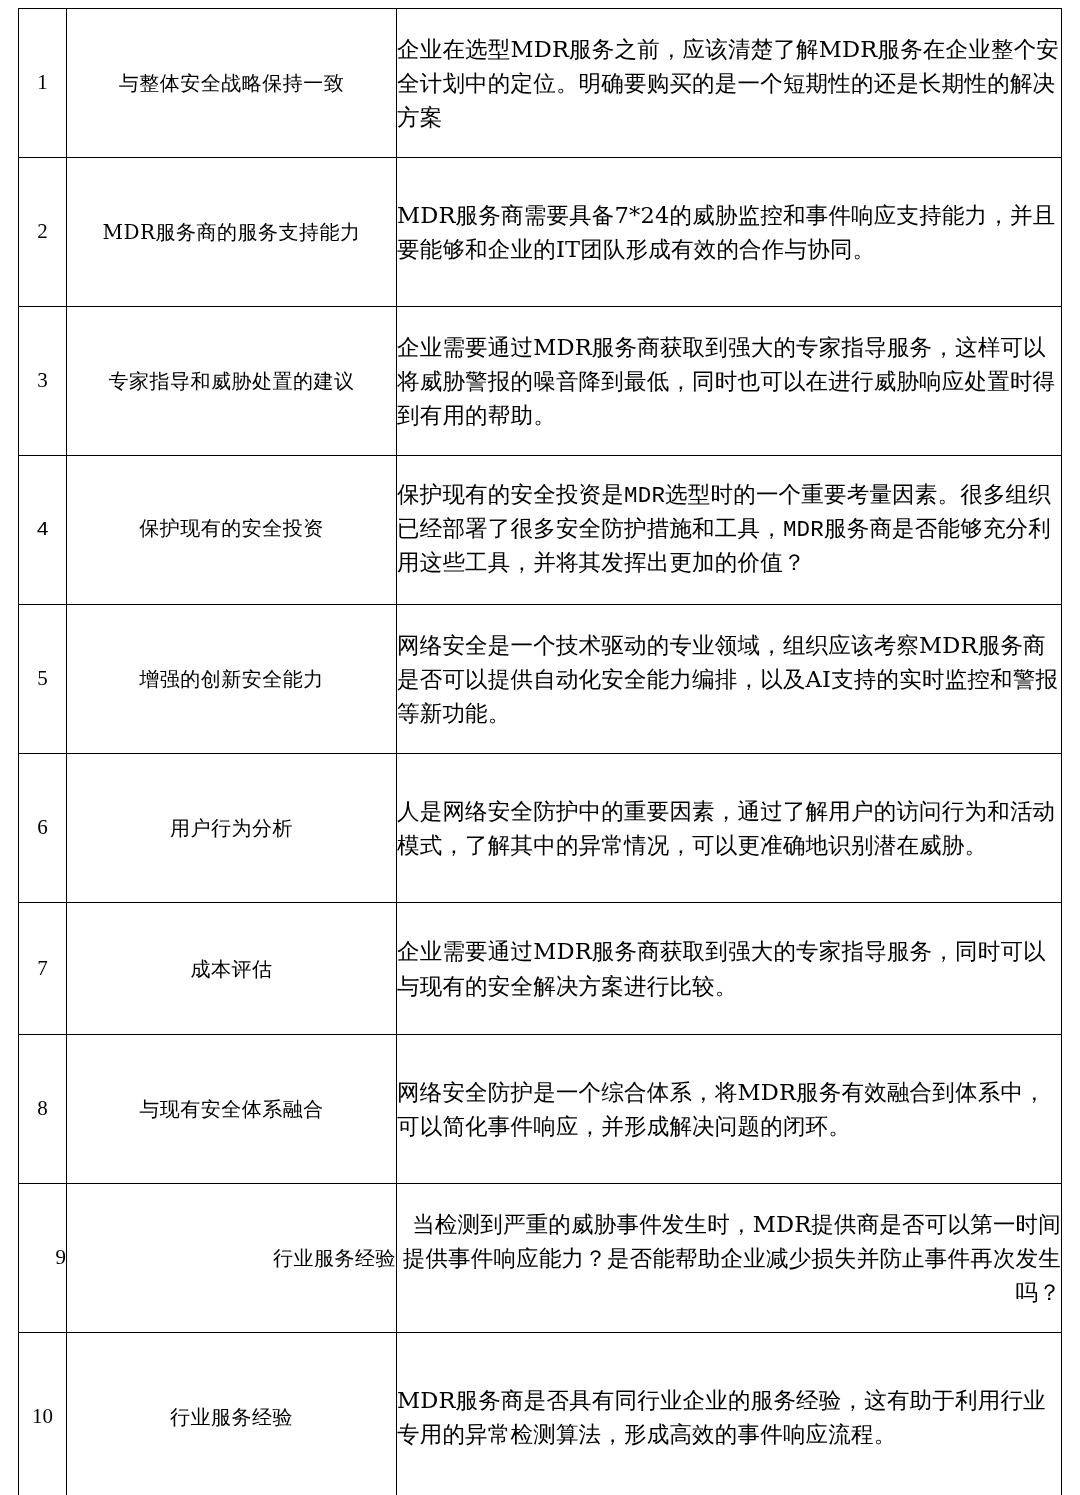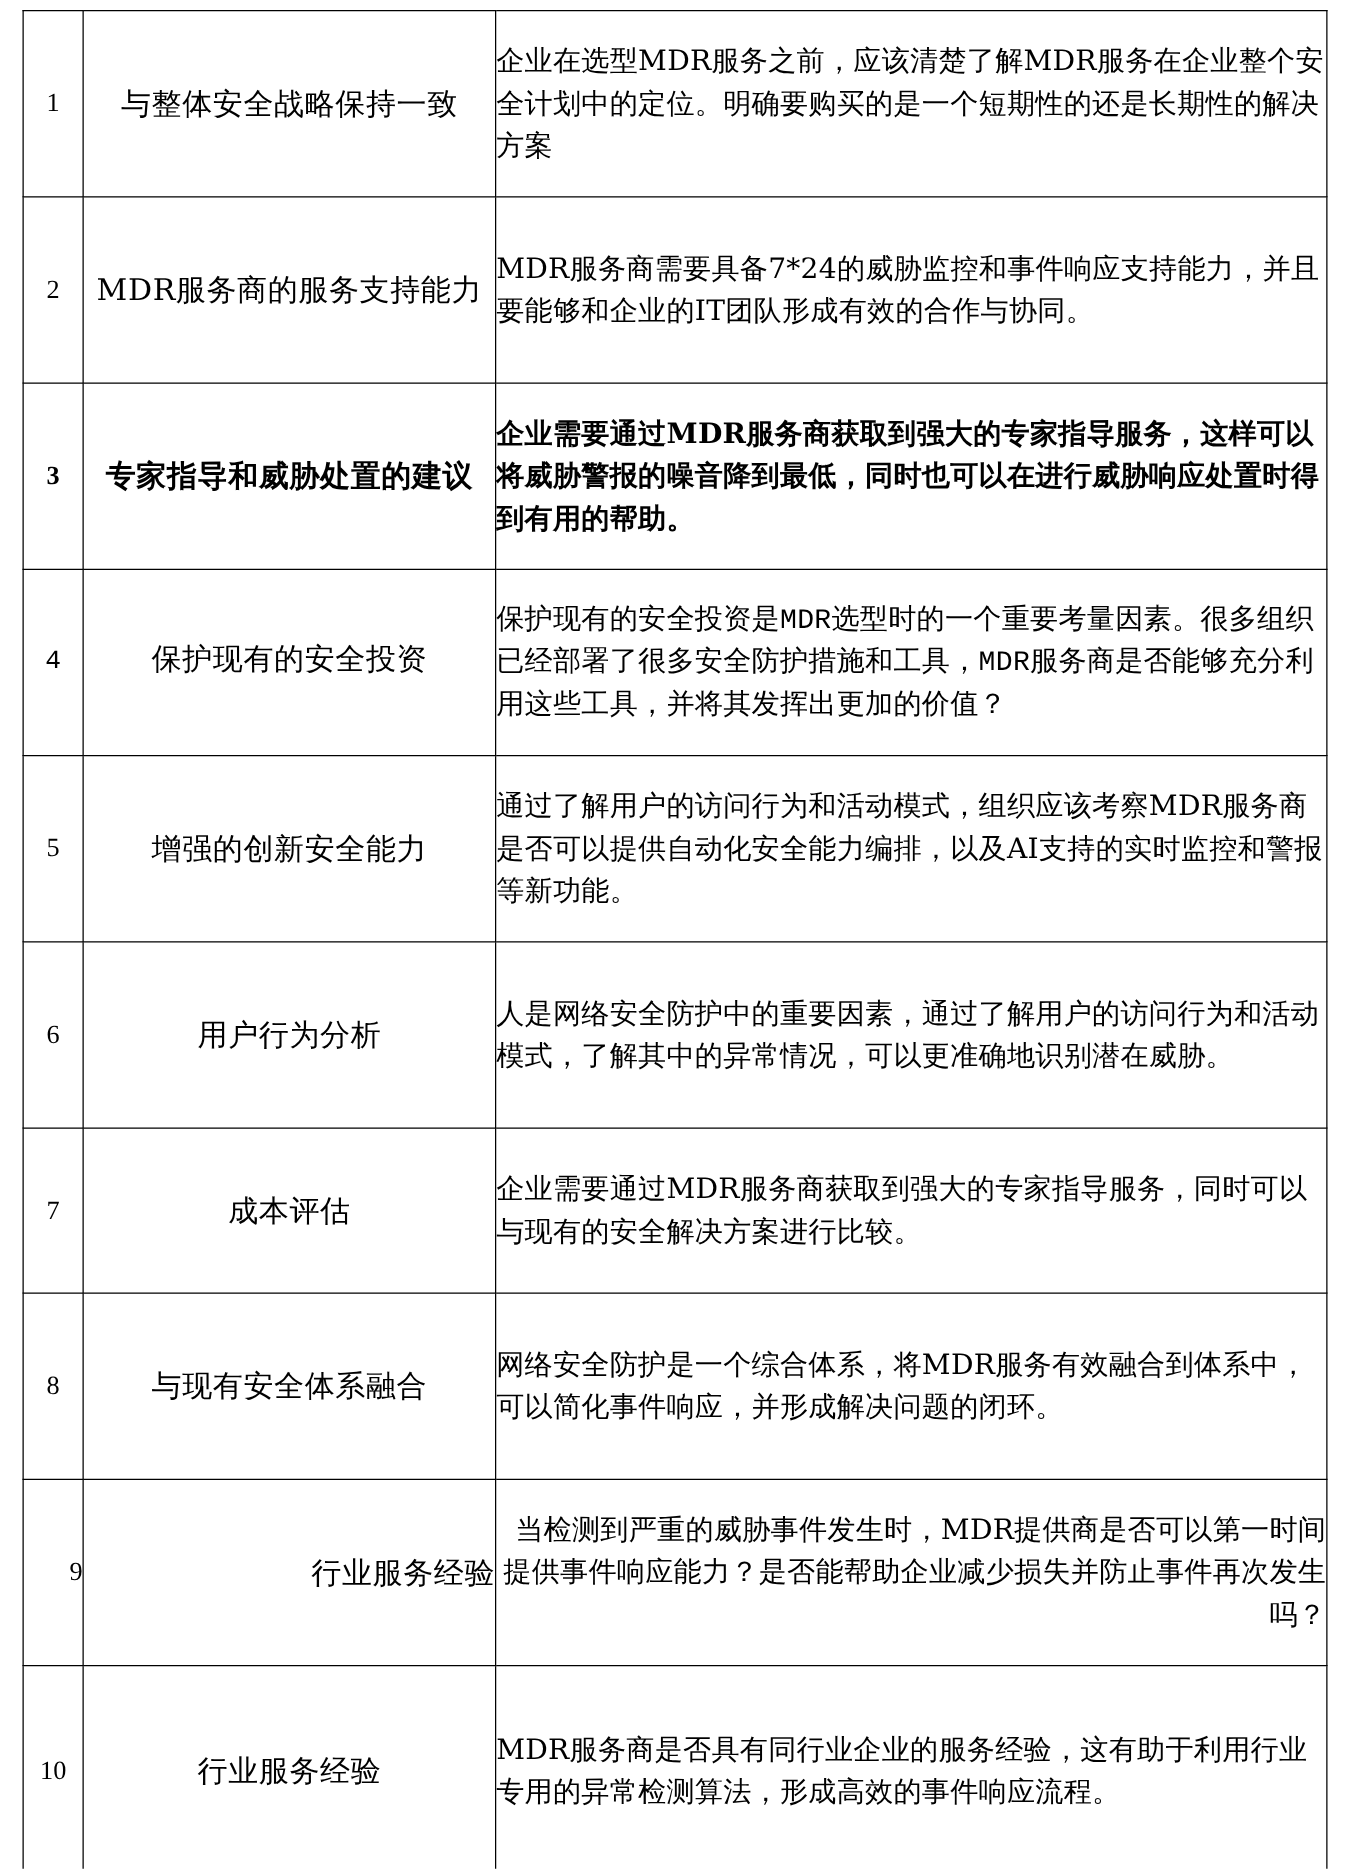--- a/index.html
+++ b/index.html
@@ -35,38 +35,38 @@
   col.col-desc { width: 665px; }
 
   .cell-num {
     text-align: center;
     font-size: 21px;
     line-height: 1.2;
     font-family: "Liberation Serif", serif;
   }
   .cell-title {
     text-align: center;
-    font-size: 24px;
+    font-size: 20px;
     line-height: 1.5;
     padding: 6px 14px;
     font-family: "DejaVu Serif", serif;
     letter-spacing: 0.5px;
   }
   .cell-desc {
     text-align: left;
     font-size: 22.5px;
     line-height: 1.52;
     padding: 10px 10px 10px 8px;
     font-family: "DejaVu Serif", serif;
     letter-spacing: 0.2px;
   }
   
   tr.r1 td { height: 148px; }
   tr.r2 td { height: 148px; }
-  tr.r3 td { height: 148px; font-weight: bold; }
+  tr.r3 td { height: 148px; }
   tr.r4 td { height: 148px; font-family: Liberation Mono, monospace; }
   tr.r5 td { height: 148px; }
   tr.r6 td { height: 148px; }
   tr.r7 td { height: 131px; }
   tr.r8 td { height: 148px; }
   tr.r9 td { height: 148px; text-align: right; }
   tr.r10 td { height: 168px; }
 </style>
 </head>
 <body>
@@ -95,21 +95,21 @@
         <td class="cell-desc">企业需要通过MDR服务商获取到强大的专家指导服务，这样可以将威胁警报的噪音降到最低，同时也可以在进行威胁响应处置时得到有用的帮助。</td>
       </tr>
       <tr class="r4">
         <td class="cell-num">4</td>
         <td class="cell-title">保护现有的安全投资</td>
         <td class="cell-desc">保护现有的安全投资是MDR选型时的一个重要考量因素。很多组织已经部署了很多安全防护措施和工具，MDR服务商是否能够充分利用这些工具，并将其发挥出更加的价值？</td>
       </tr>
       <tr class="r5">
         <td class="cell-num">5</td>
         <td class="cell-title">增强的创新安全能力</td>
-        <td class="cell-desc">通过了解用户的访问行为和活动模式，组织应该考察MDR服务商是否可以提供自动化安全能力编排，以及AI支持的实时监控和警报等新功能。</td>
+        <td class="cell-desc">网络安全是一个技术驱动的专业领域，组织应该考察MDR服务商是否可以提供自动化安全能力编排，以及AI支持的实时监控和警报等新功能。</td>
       </tr>
       <tr class="r6">
         <td class="cell-num">6</td>
         <td class="cell-title">用户行为分析</td>
         <td class="cell-desc">人是网络安全防护中的重要因素，通过了解用户的访问行为和活动模式，了解其中的异常情况，可以更准确地识别潜在威胁。</td>
       </tr>
       <tr class="r7">
         <td class="cell-num">7</td>
         <td class="cell-title">成本评估</td>
         <td class="cell-desc">企业需要通过MDR服务商获取到强大的专家指导服务，同时可以与现有的安全解决方案进行比较。</td>

